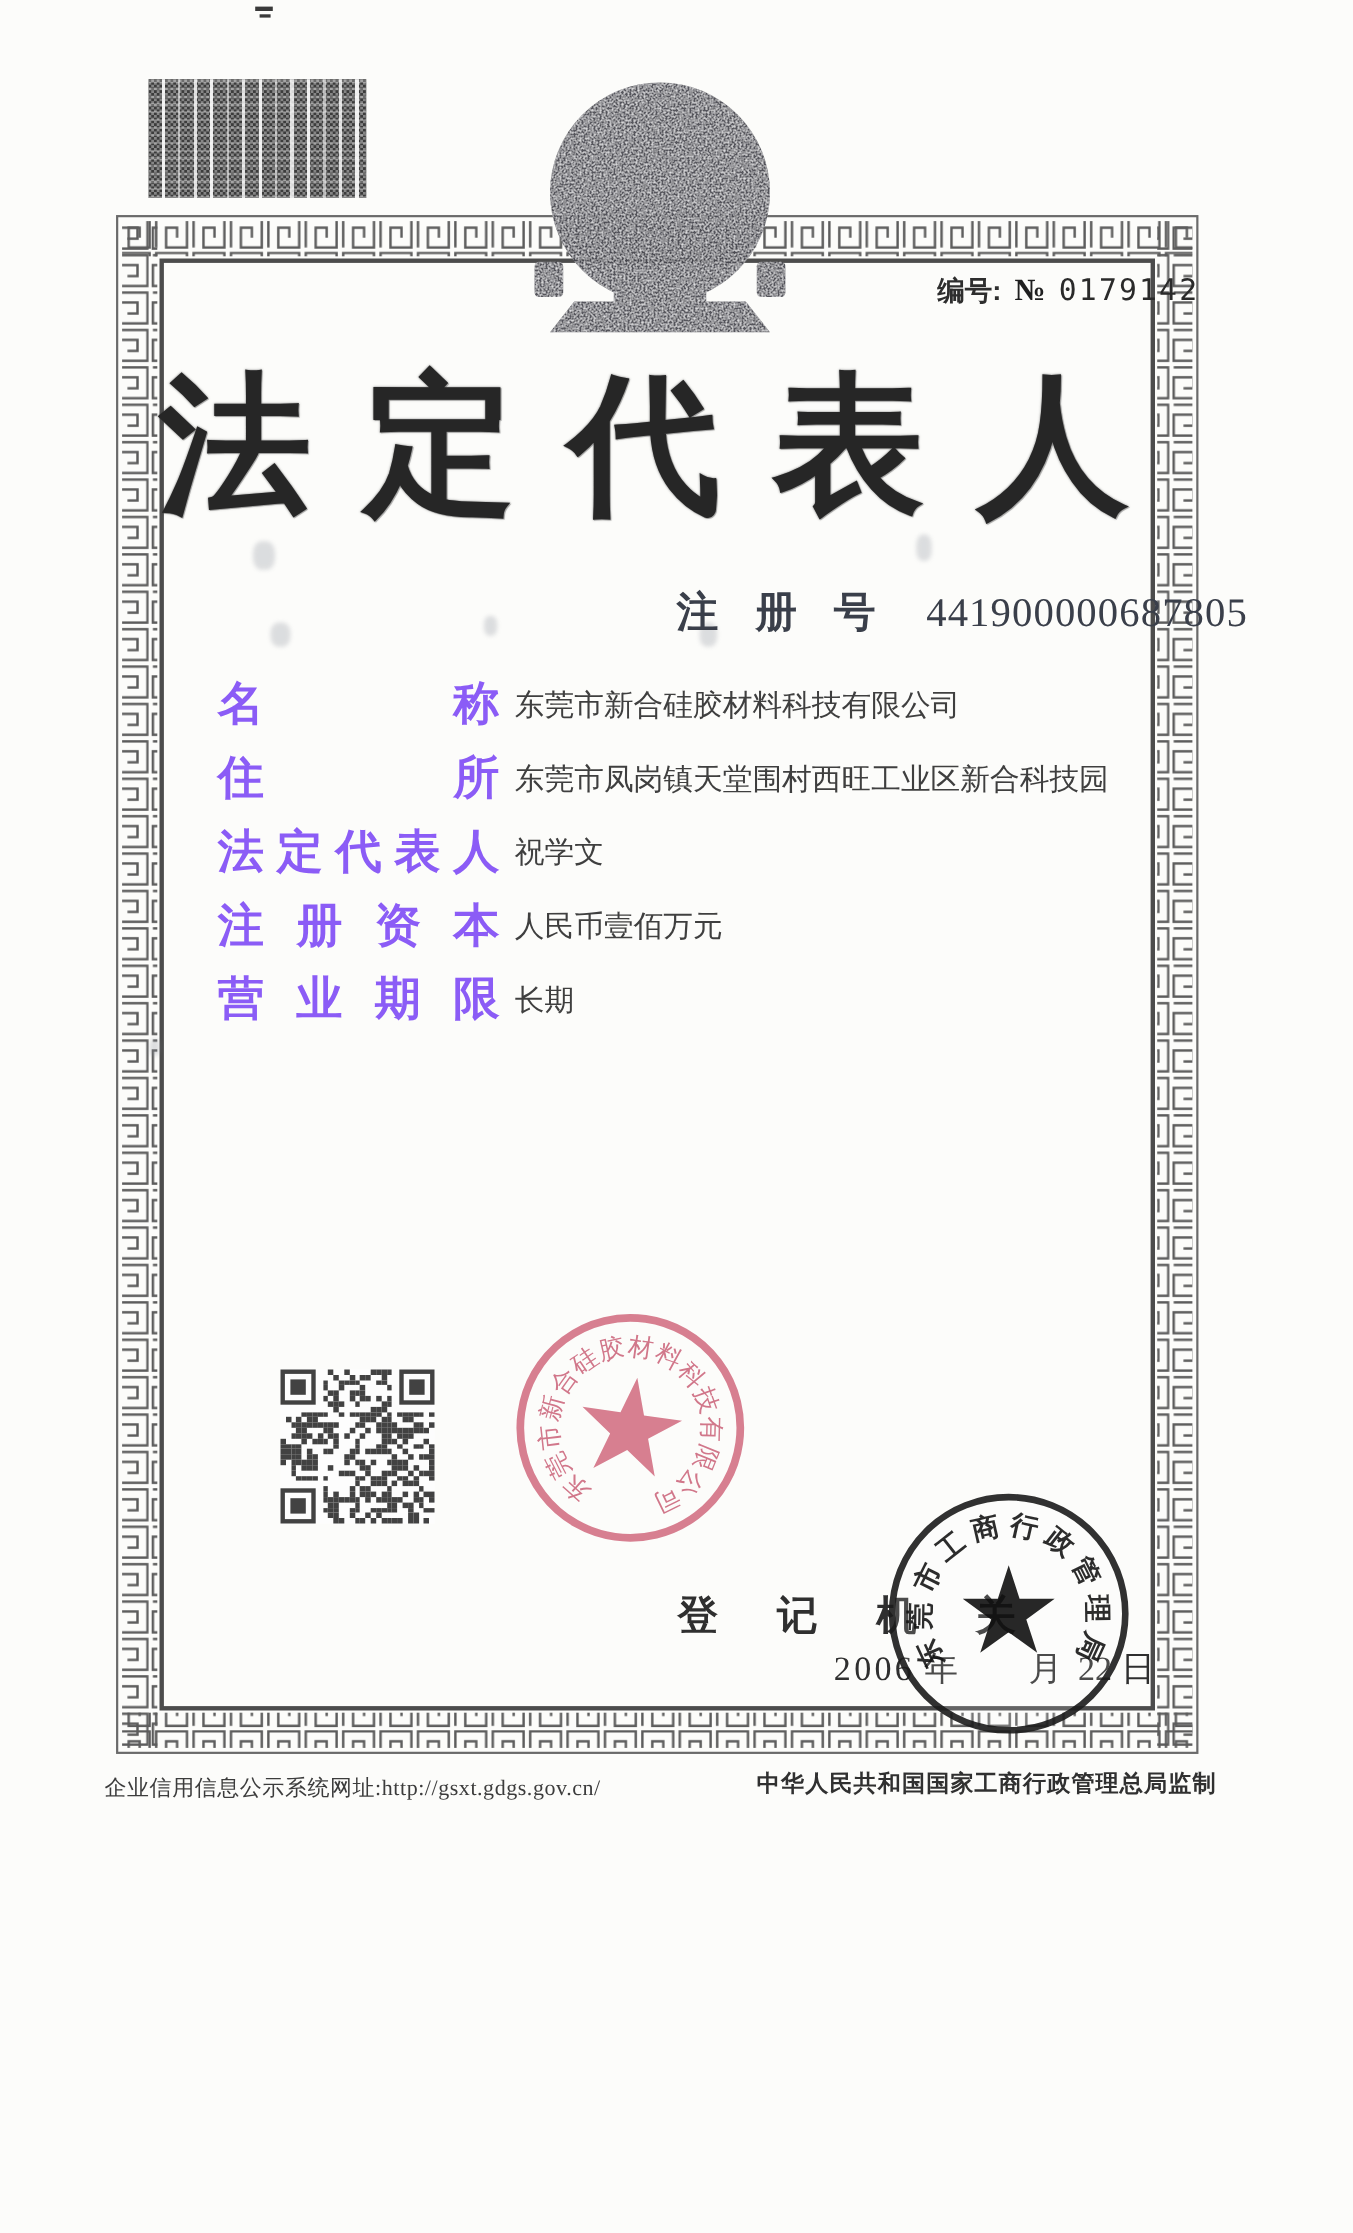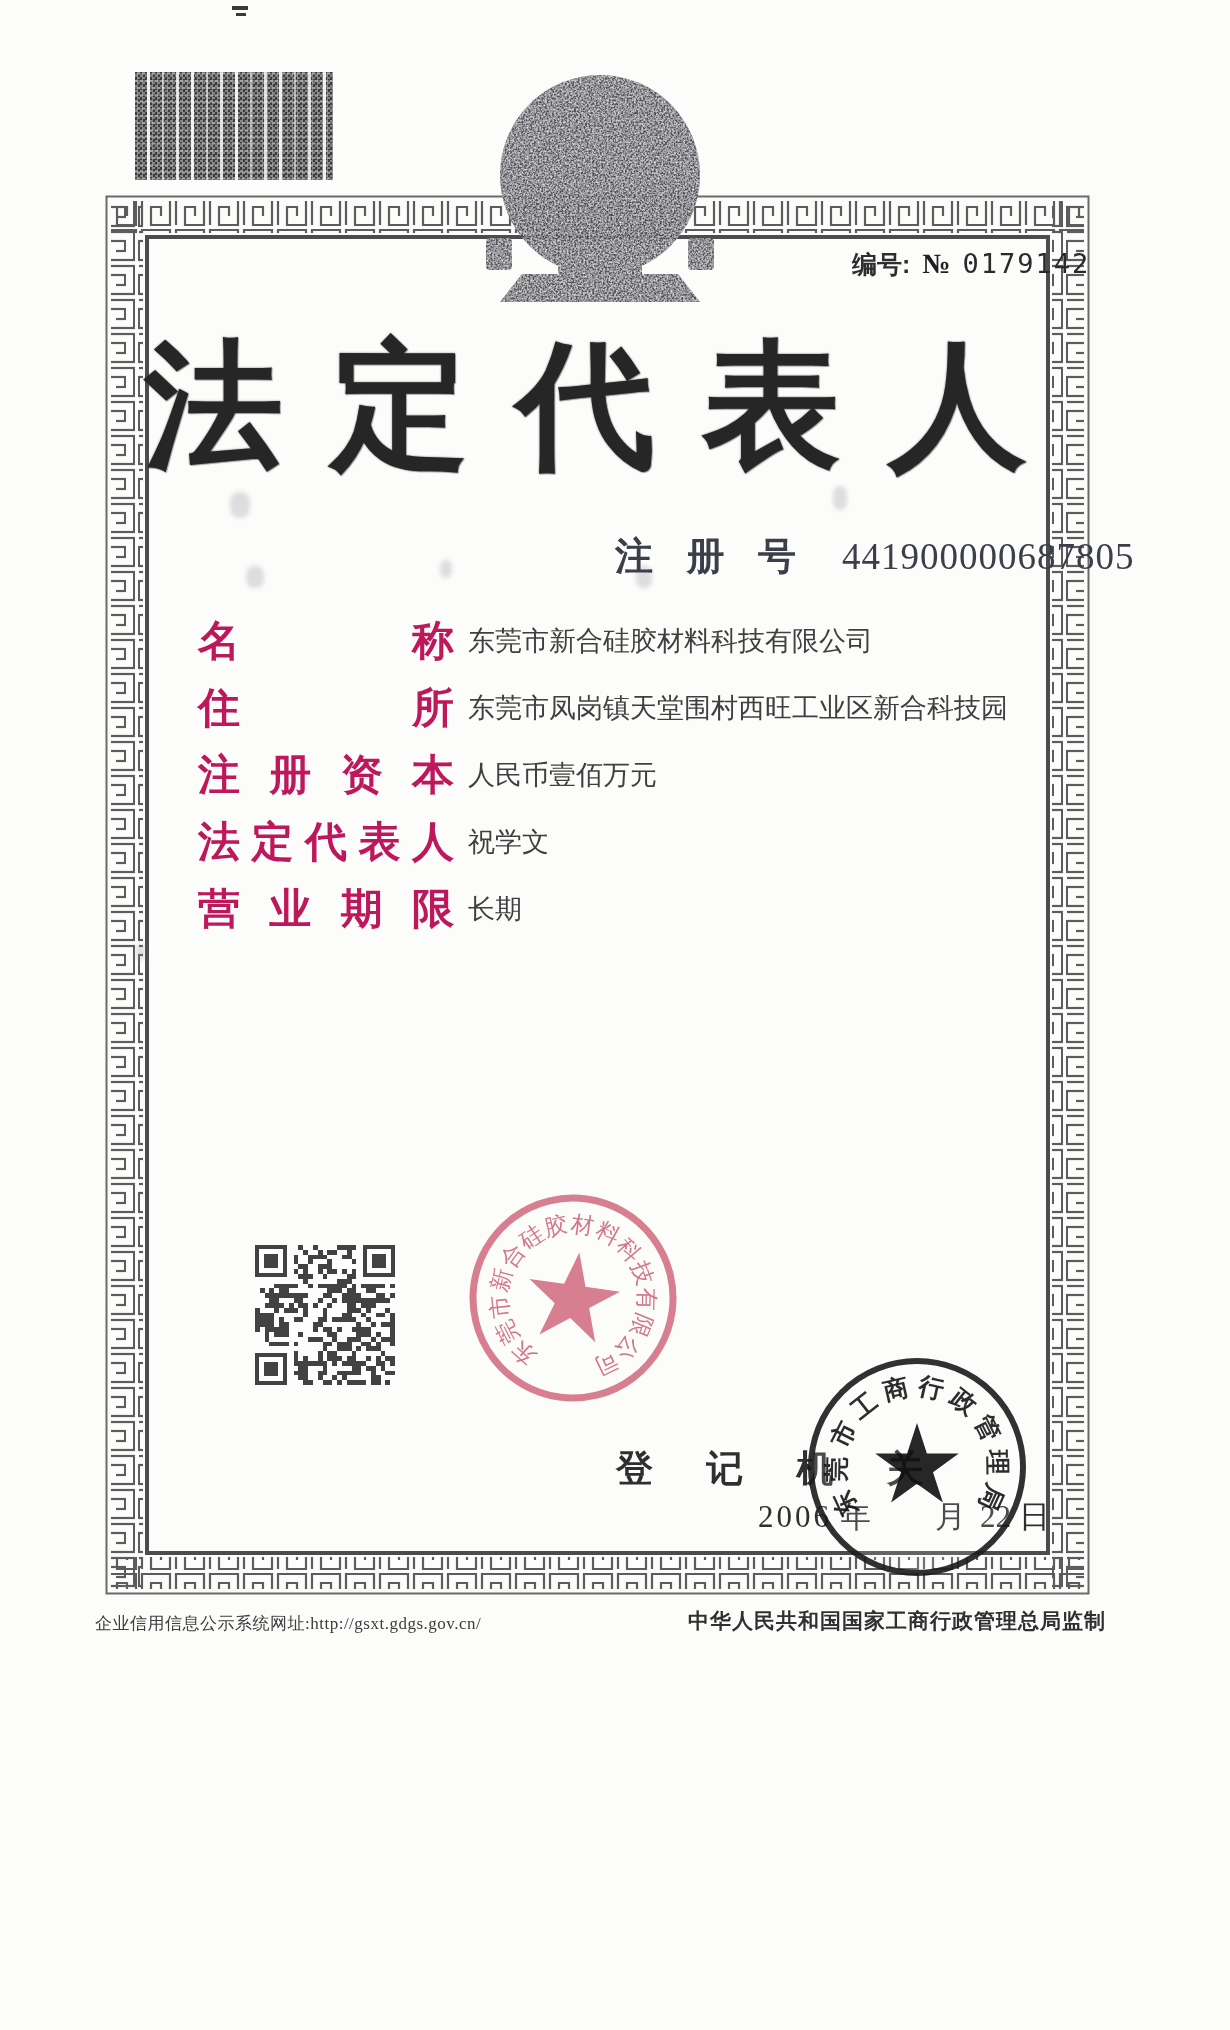--- a/index.html
+++ b/index.html
@@ -32,42 +32,42 @@
 
   
   .regline{left:615px;top:531px;display:flex;align-items:baseline;gap:34px;}
   .regline .lab{font-size:38px;font-weight:700;letter-spacing:12px;color:#3a3f4a;}
   .regline .num{font-size:37px;letter-spacing:1px;color:#3a3f4a;}
 
   
   .fields{left:198px;top:608px;width:814px;}
   .frow{display:flex;align-items:center;height:67px;}
   .frow.scope{align-items:flex-start;height:auto;margin-top:2px;}
-  .flabel{width:256px;flex:0 0 256px;font-size:42px;font-weight:700;color:#be185d;
+  .flabel{width:256px;flex:0 0 256px;font-size:42px;font-weight:700;color:#8b5cf6;
     text-align:justify;text-align-last:justify;line-height:1.1;}
   .fvalue{margin-left:14px;font-size:27px;color:#3f3f3f;line-height:1.2;}
   .frow.scope .fvalue{font-size:21.5px;line-height:25px;width:546px;margin-top:10px;color:#3a3a3a;}
 
   
   .qr{left:255px;top:1245px;width:140px;height:140px;background:#fdfdfd;}
   .qr i{position:absolute;width:3.45%;height:3.45%;background:#424242;}
   .qf{position:absolute;width:23%;height:23%;border:4px solid #424242;box-sizing:border-box;}
   .qf::after{content:"";position:absolute;inset:22%;background:#424242;}
   .qf.tl{left:0;top:0}.qf.tr{right:0;top:0}.qf.bl{left:0;bottom:0}
 
   
   .issuer{left:616px;top:1444px;font-size:37px;font-weight:700;letter-spacing:22px;color:#2f2f2f;}
   .dateline{left:758px;top:1496px;display:flex;align-items:baseline;font-size:31px;color:#2f2f2f;}
   .dateline .y{letter-spacing:3px;}
   .dateline .u{margin-left:8px;}
   .dateline .gapm{width:56px;}
   .dateline .gapd{width:14px;}
 
   
-  .footer-left{left:95px;top:1612px;font-size:17px;color:#3c3c3c;letter-spacing:.5px;}
+  .footer-left{left:95px;top:1612px;font-size:20px;color:#3c3c3c;letter-spacing:.5px;}
   .footer-right{left:688px;top:1607px;font-size:21px;font-weight:700;color:#303030;letter-spacing:1px;}
 
   
   .smudge{background:#8a8f9a;border-radius:40%;filter:blur(2px);opacity:.28;}
   .speck{background:#3a3a3a;}
   svg text{font-family:"Liberation Sans",sans-serif;}
 </style>
 </head>
 <body>
 
@@ -118,26 +118,26 @@
   <div class="abs fields">
     <div class="frow">
       <div class="flabel">名称</div>
       <div class="fvalue">东莞市新合硅胶材料科技有限公司</div>
     </div>
     <div class="frow">
       <div class="flabel">住所</div>
       <div class="fvalue">东莞市凤岗镇天堂围村西旺工业区新合科技园</div>
     </div>
     <div class="frow">
+      <div class="flabel">法定代表人</div>
+      <div class="fvalue">祝学文</div>
+    </div>
+    <div class="frow">
       <div class="flabel">注册资本</div>
       <div class="fvalue">人民币壹佰万元</div>
-    </div>
-    <div class="frow">
-      <div class="flabel">法定代表人</div>
-      <div class="fvalue">祝学文</div>
     </div>
     <div class="frow">
       <div class="flabel">营业期限</div>
       <div class="fvalue">长期</div>
     </div>
   </div>
 
   <div class="abs qr">
     <div class="qf tl"></div>
     <div class="qf tr"></div>

